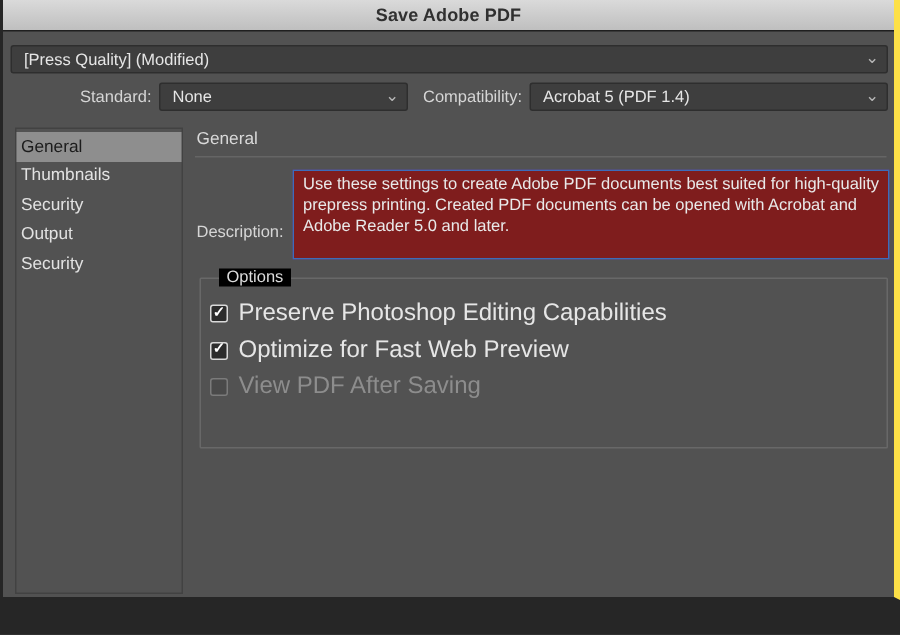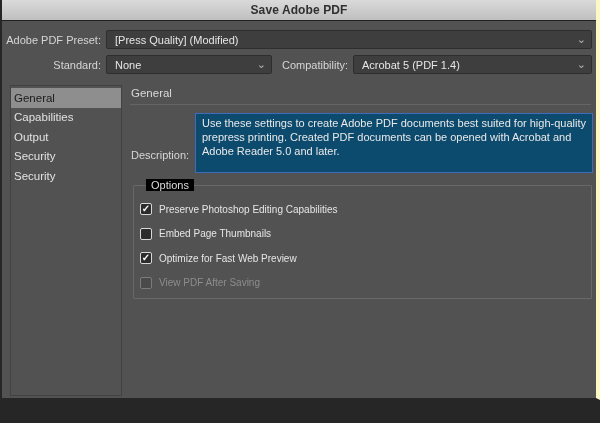--- a/index.html
+++ b/index.html
@@ -2,21 +2,21 @@
 <html><head>
 <meta charset="utf-8">
 <style>
   * { margin:0; padding:0; box-sizing:border-box; }
   html,body { width:600px; height:423px; background:#262626; }
   body { font-family:"Liberation Sans", sans-serif; }
 
   .window {
     position:relative; width:600px; height:400px;
     background:#525252;
-    border-left:2px solid #262626; border-right:4px solid #fef9c3;
+    border-left:2px solid #262626; border-right:4px solid #fde047;
     border-bottom:2px solid #262626;
     overflow:hidden;
   }
 
   
   .titlebar {
     position:absolute; top:0; left:0; right:0; height:21px;
     background:linear-gradient(#dadada, #bfbfbf);
     border-bottom:1px solid #1f1f1f;
     display:flex; align-items:center; justify-content:center;
@@ -71,21 +71,21 @@
   .panel-sep {
     position:absolute; left:128px; right:5px; top:104px; height:1px;
     background:#656565;
   }
   .desc-label {
     position:absolute; left:129px; top:117px;
     font-size:11px; color:#d6d6d6;margin-top:32px;
   }
   .desc-box {
     position:absolute; left:193px; top:113px; width:398px; height:60px;
-    background:#0c4a6e; border:1px solid #3d6cba;
+    background:#7f1d1d; border:1px solid #3d6cba;
     padding:3px 6px; overflow:hidden;
     font-size:11px; line-height:13.8px; color:#e9e9e9;
   }
 
   
   .options {
     position:absolute; left:131px; top:185px; width:459px; height:114px;
     border:1px solid #686868; border-radius:1px;
   }
   .options .legend {
@@ -101,34 +101,33 @@
     width:12px; height:12px; border:1px solid #d9d9d9; border-radius:2px;
     background:#2c2c2c; margin-right:7px; flex:none;
     display:flex; align-items:center; justify-content:center;
   }
   .checkbox .mark {
     display:none; font-size:10px; font-weight:bold; color:#ffffff;
     line-height:10px; margin-top:-1px;
   }
   .checkbox.checked .mark { display:block; }
   .checkbox.disabled { border-color:#7b7b7b; background:#4a4a4a; }
-  .opt-label { font-size:10px; color:#e6e6e6; }
+  .opt-label { font-size:16px; color:#e6e6e6; }
   .opt-row.disabled .opt-label { color:#8d8d8d; }
 </style>
 </head>
 <body>
 
 <div class="window">
 
   <div class="titlebar">
     <span class="title">Save Adobe PDF</span>
   </div>
 
   <div class="row row-preset">
-    <span class="lbl lbl-preset">Adobe PDF Preset:</span>
     <div class="dropdown dd-preset">
       <span class="dd-value">[Press Quality] (Modified)</span>
       <span class="chev">⌄</span>
     </div>
   </div>
 
   <div class="row row-standard">
     <span class="lbl lbl-standard">Standard:</span>
     <div class="dropdown dd-standard">
       <span class="dd-value">None</span>
@@ -136,47 +135,43 @@
     </div>
     <span class="lbl lbl-compat">Compatibility:</span>
     <div class="dropdown dd-compat">
       <span class="dd-value">Acrobat 5 (PDF 1.4)</span>
       <span class="chev">⌄</span>
     </div>
   </div>
 
   <div class="sidebar">
     <div class="side-item selected">General</div>
-    <div class="side-item">Capabilities</div>
+    <div class="side-item">Thumbnails</div>
+    <div class="side-item">Security</div>
     <div class="side-item">Output</div>
-    <div class="side-item">Security</div>
     <div class="side-item">Security</div>
   </div>
 
   <div class="panel-heading">General</div>
   <div class="panel-sep"></div>
 
   <div class="desc-label">Description:</div>
   <div class="desc-box">Use these settings to create Adobe PDF documents best suited for high-quality prepress printing.  Created PDF documents can be opened with Acrobat and Adobe Reader 5.0 and later.</div>
 
   <div class="options">
     <span class="legend">Options</span>
     <div class="opt-rows">
 
       <div class="opt-row">
         <span class="checkbox checked">
             <span class="mark">✓</span>
           </span>
         <span class="opt-label">Preserve Photoshop Editing Capabilities</span>
       </div>
 
-      <div class="opt-row">
-        <span class="checkbox"></span>
-        <span class="opt-label">Embed Page Thumbnails</span>
-      </div>
 
       <div class="opt-row">
         <span class="checkbox checked">
             <span class="mark">✓</span>
           </span>
         <span class="opt-label">Optimize for Fast Web Preview</span>
       </div>
 
       <div class="opt-row disabled">
         <span class="checkbox disabled"></span>

